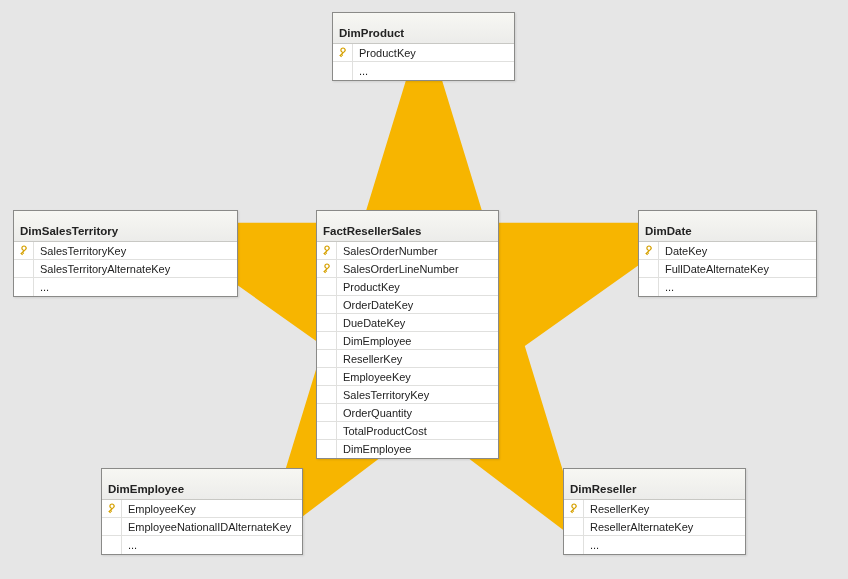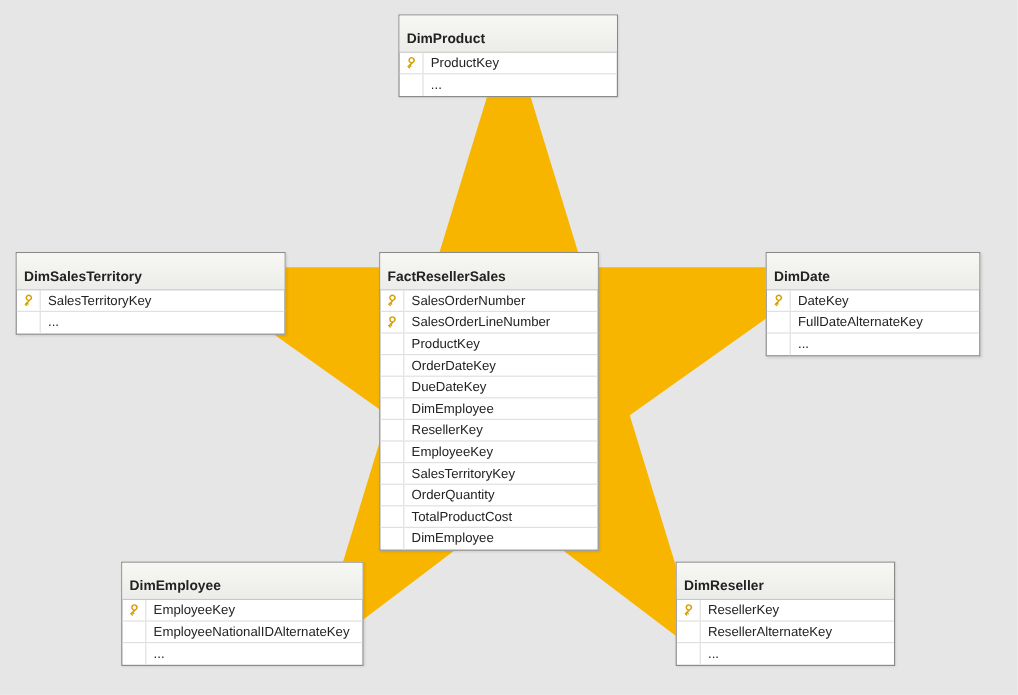--- a/index.html
+++ b/index.html
@@ -108,20 +108,24 @@
                 <rect x="10.5" y="10.5" width="2.6" height="10" fill="#d6a100"></rect>
                 <rect x="10.5" y="15" width="5" height="2.2" fill="#d6a100"></rect>
                 <rect x="10.5" y="18.3" width="5" height="2.2" fill="#d6a100"></rect>
               </g>
             </svg>
           </div>
           <div class="label-cell">SalesTerritoryKey</div>
         </div>
         <div class="row">
           <div class="icon-cell"></div>
+          <div class="label-cell">SalesTerritoryAlternateKey</div>
+        </div>
+        <div class="row">
+          <div class="icon-cell"></div>
           <div class="label-cell">...</div>
         </div>
       </div>
   </div>
 
   <div class="table-box" style="left:316px; top:210px; width:183px;">
     <div class="table-header">FactResellerSales</div>
     <div>
         <div class="row">
           <div class="icon-cell">

